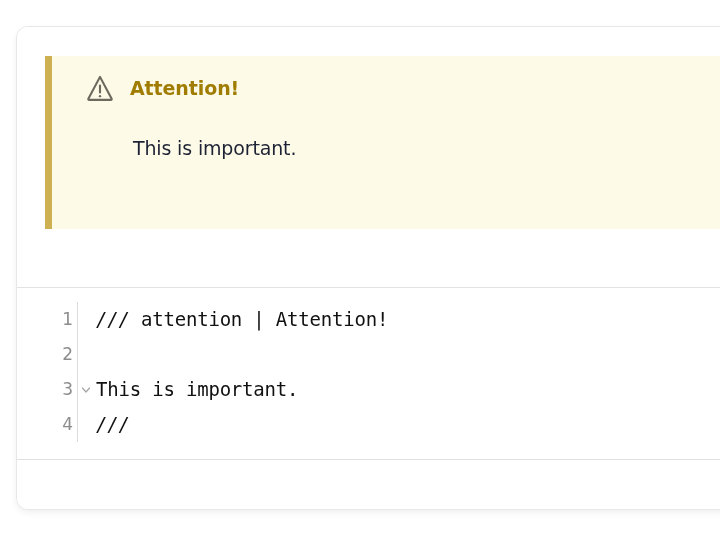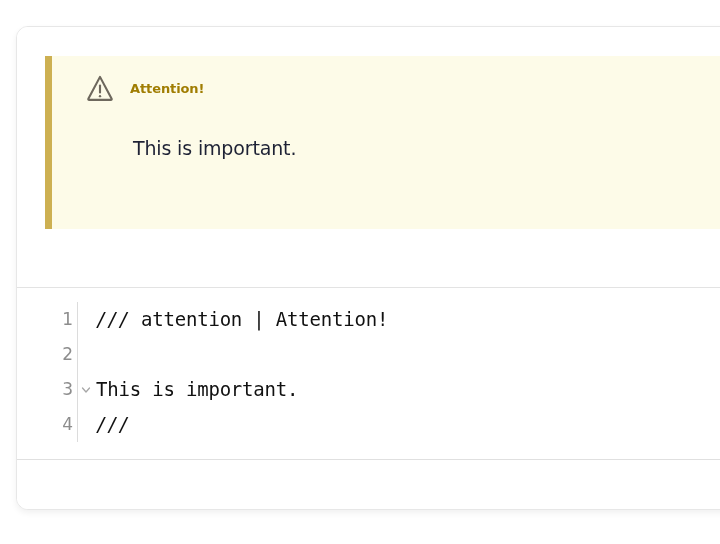--- a/index.html
+++ b/index.html
@@ -63,21 +63,21 @@
 
   #warning-icon {
     width: 30px;
     height: 30px;
     display: block;
     flex: 0 0 auto;
   }
 
   #admonition-title {
     font-family: "DejaVu Sans", sans-serif;
-    font-size: 13px;
+    font-size: 19px;
     font-weight: bold;
     color: #a07d02;
     letter-spacing: -0.1px;
     white-space: nowrap;
   }
 
   #admonition-body {
     position: absolute;
     left: 81px;
     top: 81px;

